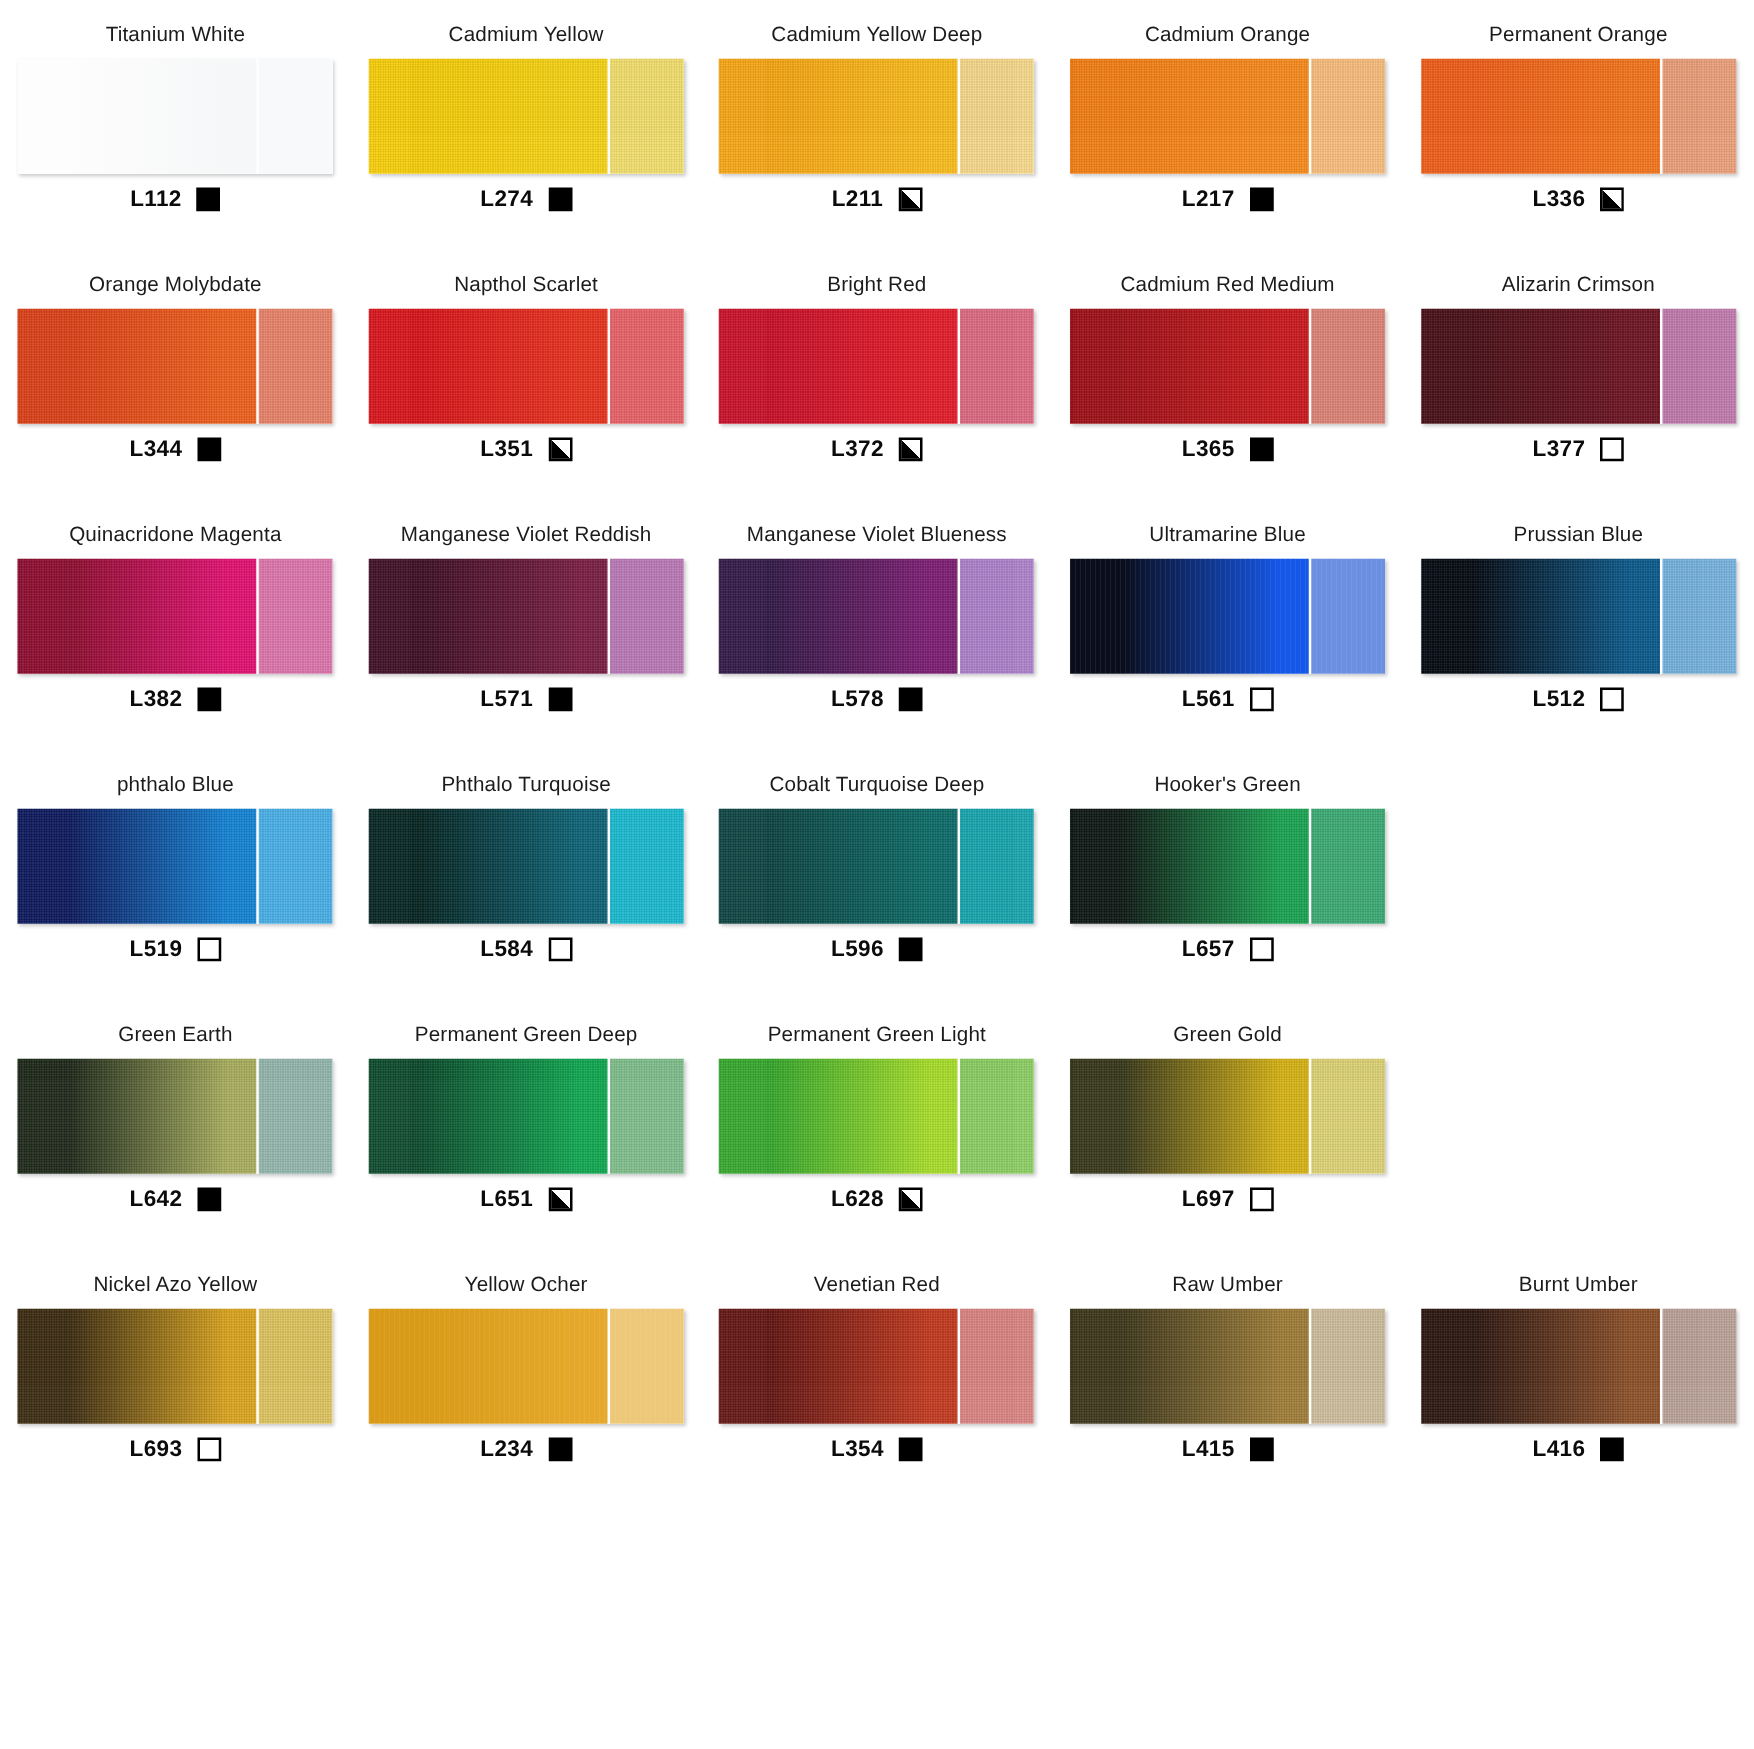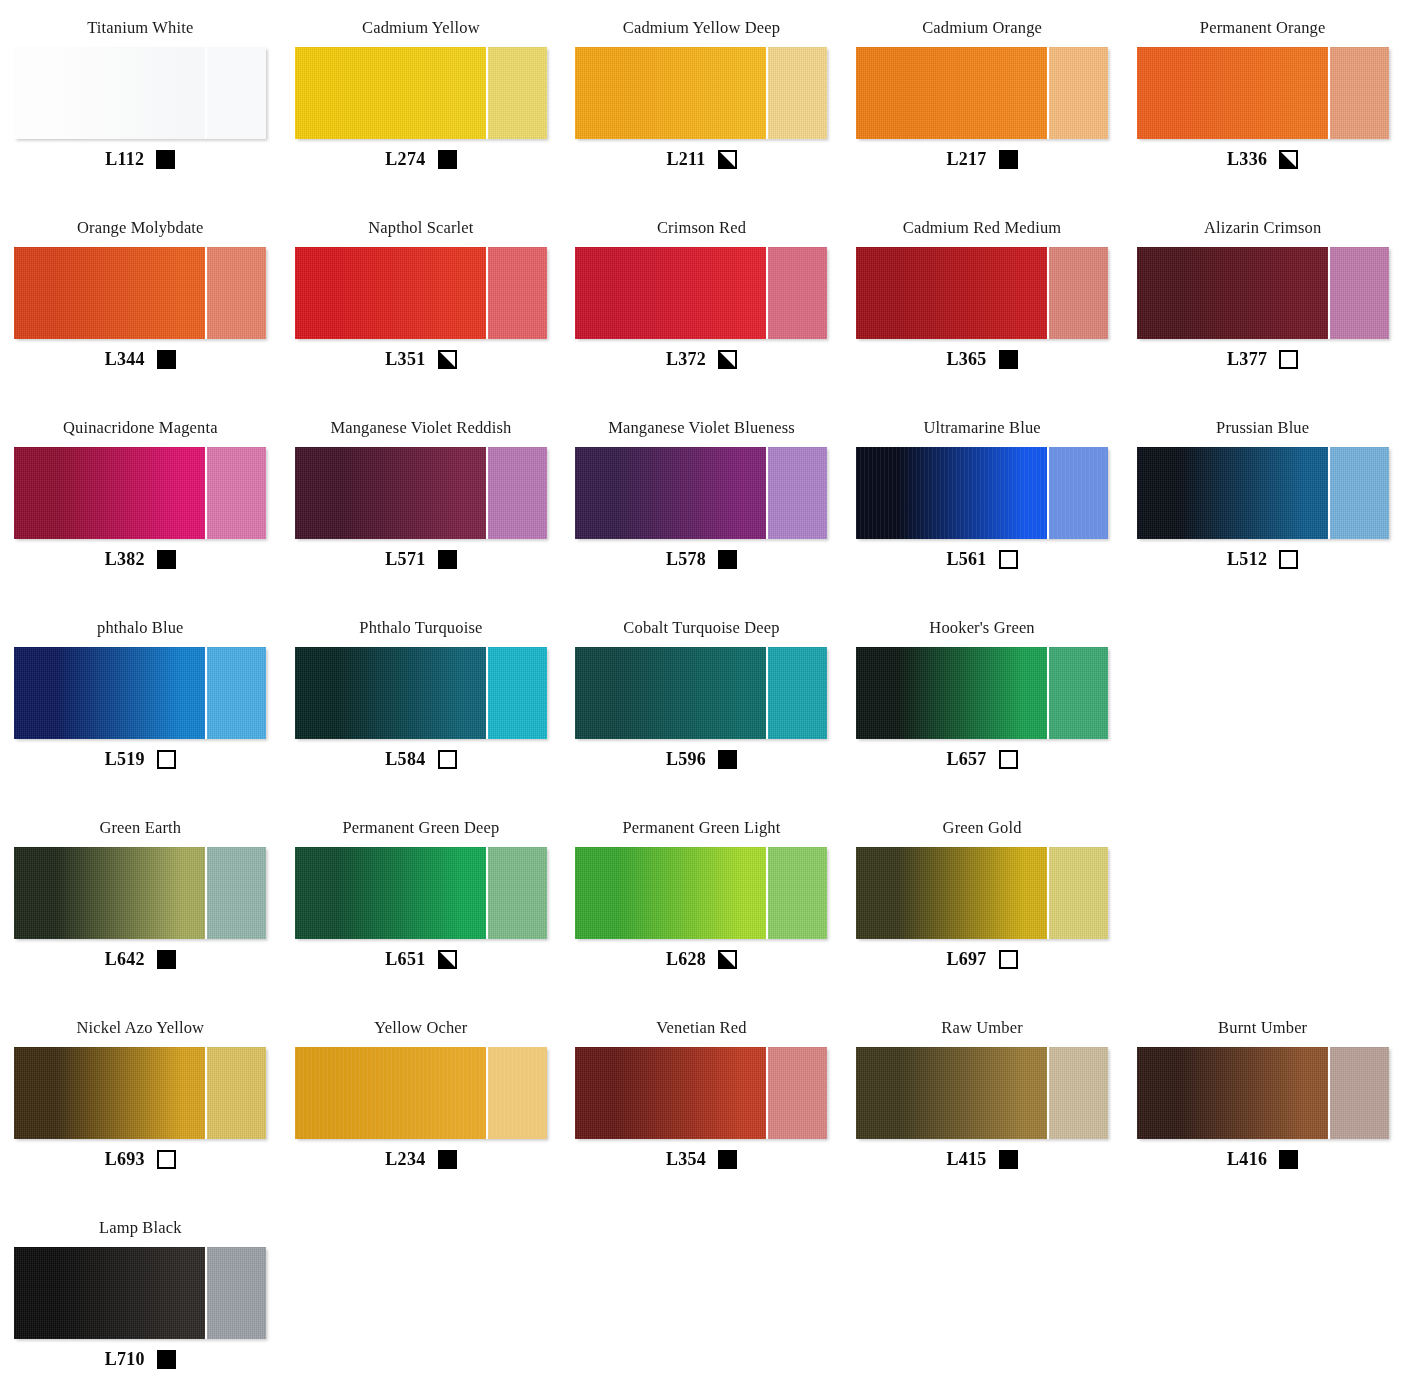--- a/index.html
+++ b/index.html
@@ -26,21 +26,20 @@
   .row {
     display: flex;
     height: 200px;
   }
   .row:last-child { height: 199px; }
 
   .cell {
     width: 280.6px;
     position: relative;
     box-sizing: border-box;
-    font-family: Liberation Serif, serif;
   }
   .cell.empty { visibility: hidden; }
 
   .swatch-name {
     text-align: center;
     font-size: 16.5px;
     color: #1b1b1b;
     letter-spacing: 0.15px;
     line-height: 20px;
     height: 20px;
@@ -249,21 +248,21 @@
           <div class="swatch-tint" style="background: rgb(230, 97, 102);">
             <div class="tex"></div>
           </div>
         </div>
         <div class="swatch-footer">
           <span class="swatch-code">L351</span>
           <span class="opacity-mark semi"></span>
         </div>
       </div>
       <div class="cell">
-        <div class="swatch-name">Crimson Red</div>
+        <div class="swatch-name">Bright Red</div>
         <div class="swatch-box">
           <div class="swatch-mass" style="background: linear-gradient(to right, rgb(200, 16, 42) 0%, rgb(200, 16, 42) 22%, rgb(228, 30, 43) 88%, rgb(228, 30, 43) 100%);">
             <div class="tex"></div>
           </div>
           <div class="swatch-divider"></div>
           <div class="swatch-tint" style="background: rgb(220, 106, 130);">
             <div class="tex"></div>
           </div>
         </div>
         <div class="swatch-footer">
@@ -593,35 +592,13 @@
           <div class="swatch-tint" style="background: rgb(185, 161, 152);">
             <div class="tex"></div>
           </div>
         </div>
         <div class="swatch-footer">
           <span class="swatch-code">L416</span>
           <span class="opacity-mark opaque"></span>
         </div>
       </div>
     </div>
-    <div class="row">
-      <div class="cell">
-        <div class="swatch-name">Lamp Black</div>
-        <div class="swatch-box">
-          <div class="swatch-mass" style="background: linear-gradient(to right, rgb(10, 10, 10) 0%, rgb(10, 10, 10) 22%, rgb(42, 39, 36) 88%, rgb(42, 39, 36) 100%);">
-            <div class="tex"></div>
-          </div>
-          <div class="swatch-divider"></div>
-          <div class="swatch-tint" style="background: rgb(154, 160, 166);">
-            <div class="tex"></div>
-          </div>
-        </div>
-        <div class="swatch-footer">
-          <span class="swatch-code">L710</span>
-          <span class="opacity-mark opaque"></span>
-        </div>
-      </div>
-      <div class="cell empty"></div>
-      <div class="cell empty"></div>
-      <div class="cell empty"></div>
-      <div class="cell empty"></div>
-    </div>
   </div>
 
 </body></html>

